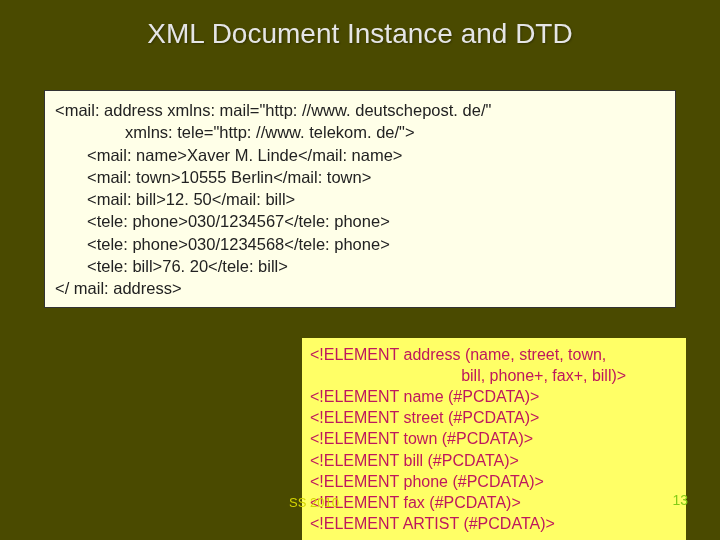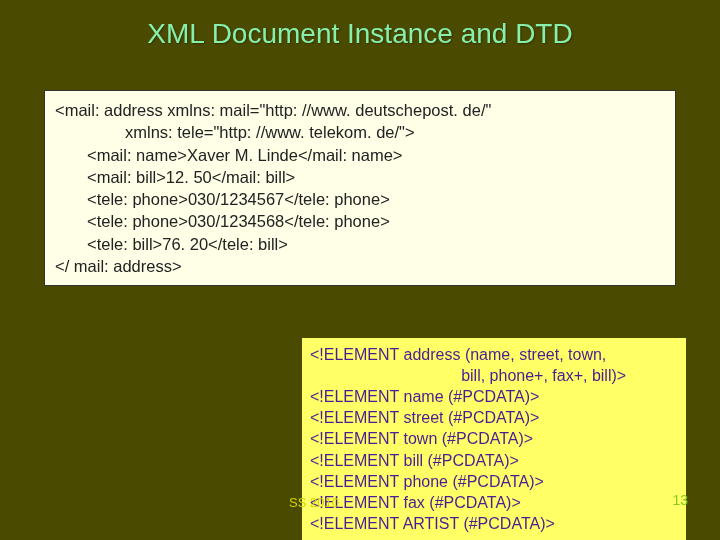--- a/index.html
+++ b/index.html
@@ -6,21 +6,21 @@
   body {
     width: 720px;
     height: 540px;
     background: #4a4a00;
     font-family: Arial, Helvetica, sans-serif;
     position: relative;
     overflow: hidden;
   }
   .title {
     text-align: center;
-    color: #86efac;
+    color: #e5e5e5;
     font-size: 28px;
     font-weight: normal;
     padding-top: 18px;
     text-shadow: 1px 1px 2px rgba(0,0,0,0.3);
   }
   .xml-box {
     position: absolute;
     top: 90px;
     left: 44px;
     width: 632px;
@@ -38,21 +38,21 @@
   .dtd-box {
     position: absolute;
     top: 338px;
     left: 302px;
     width: 384px;
     background: #ffff66;
     padding: 6px 8px 6px 8px;
     font-family: Arial, sans-serif;
     font-size: 16px;
     line-height: 1.32;
-    color: #4c1d95;
+    color: #be185d;
   }
   .dtd-box .dline { white-space: pre; }
   .page-num {
     position: absolute;
     right: 32px;
     bottom: 32px;
     color: #84cc16;
     font-size: 14px;
   }
   .footer-frag {
@@ -65,20 +65,21 @@
 </style>
 </head>
 <body>
 
 <h1 class="title">XML Document Instance and DTD</h1>
 
 <div class="xml-box">
   <div class="line">&lt;mail: address xmlns: mail="http: //www. deutschepost. de/"</div>
   <div class="line indent1">xmlns: tele="http: //www. telekom. de/"&gt;</div>
   <div class="line indent2">&lt;mail: name&gt;Xaver M. Linde&lt;/mail: name&gt;</div>
+  <div class="line indent2">&lt;mail: town&gt;10555 Berlin&lt;/mail: town&gt;</div>
   <div class="line indent2">&lt;mail: bill&gt;12. 50&lt;/mail: bill&gt;</div>
   <div class="line indent2">&lt;tele: phone&gt;030/1234567&lt;/tele: phone&gt;</div>
   <div class="line indent2">&lt;tele: phone&gt;030/1234568&lt;/tele: phone&gt;</div>
   <div class="line indent2">&lt;tele: bill&gt;76. 20&lt;/tele: bill&gt;</div>
   <div class="line">&lt;/ mail: address&gt;</div>
 </div>
 
 <div class="dtd-box">
   <div class="dline">&lt;!ELEMENT address (name, street, town,</div>
   <div class="dline">                                  bill, phone+, fax+, bill)&gt;</div>

